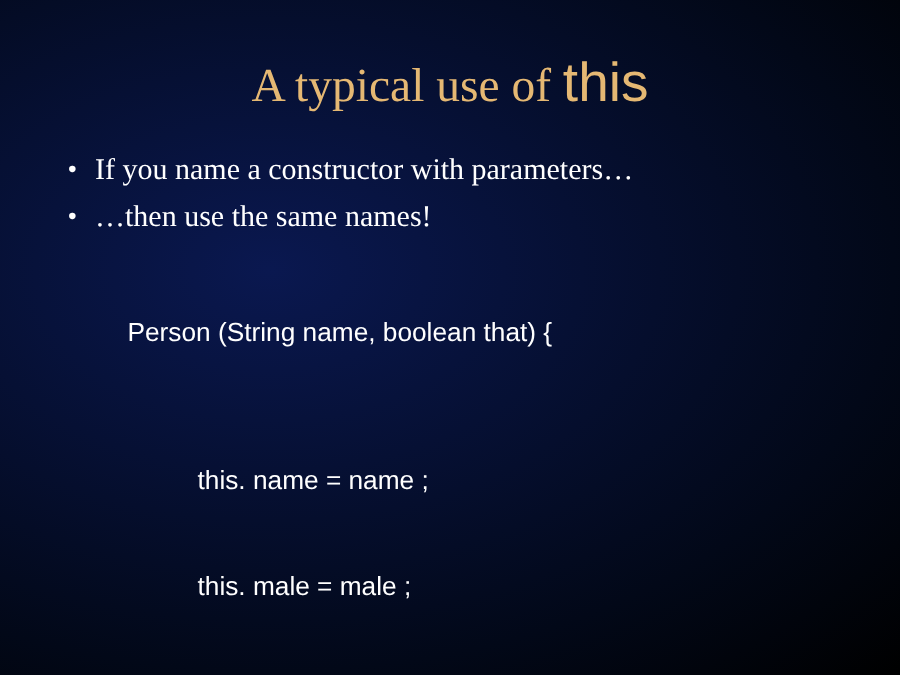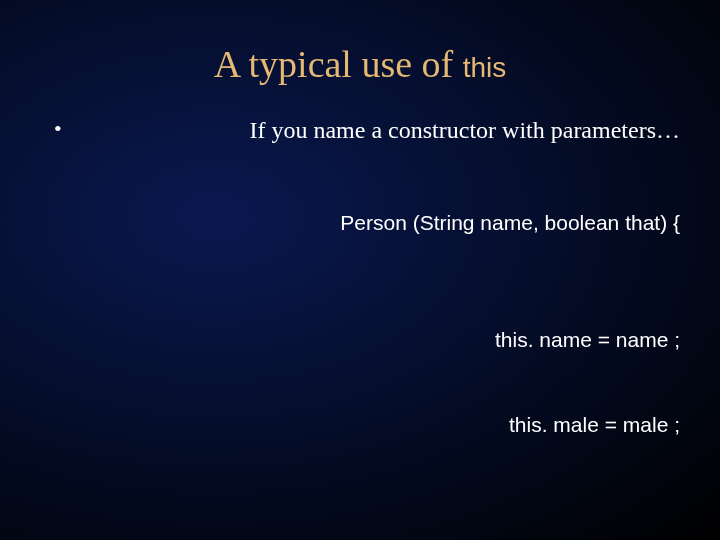--- a/index.html
+++ b/index.html
@@ -1,35 +1,35 @@
 <!DOCTYPE html>
 <html><head>
 <meta charset="utf-8">
 <style>
-  * { margin: 0; padding: 0; box-sizing: border-box; text-align: right; }
+  * { margin: 0; padding: 0; box-sizing: border-box; }
   body {
     width: 720px;
     height: 540px;
     background: radial-gradient(ellipse at 30% 40%, #0a1850 0%, #020818 70%, #000000 100%);
     font-family: Georgia, 'Times New Roman', serif;
     color: #ffffff;
     overflow: hidden;
     position: relative;
   }
   .title {
     text-align: center;
     font-size: 38px;
     color: #e5b873;
     padding-top: 42px;
     padding-bottom: 28px;
     font-weight: normal;
   }
   .title-code {
     font-family: Verdana, Geneva, sans-serif;
-    font-size: 28px;
+    font-size: 44px;
   }
   .content {
     padding-left: 48px;
     padding-right: 40px;
   }
   ul.bullets {
     list-style: none;
   }
   ul.bullets > li {
     position: relative;
@@ -59,20 +59,21 @@
 </head>
 <body>
 
 <h1 class="title">
   <span>A typical use of </span><span class="title-code">this</span>
 </h1>
 
 <div class="content">
   <ul class="bullets">
     <li>If you name a constructor with parameters…</li>
+    <li>…then use the same names!</li>
   </ul>
 
   <div class="code-block">
     <div class="code-line-1">Person (String name, boolean that) {</div>
     <div class="code-line-2">this. name = name ;</div>
     <div class="code-line-3">this. male = male ;</div>
     
   </div>
 
 </div>

